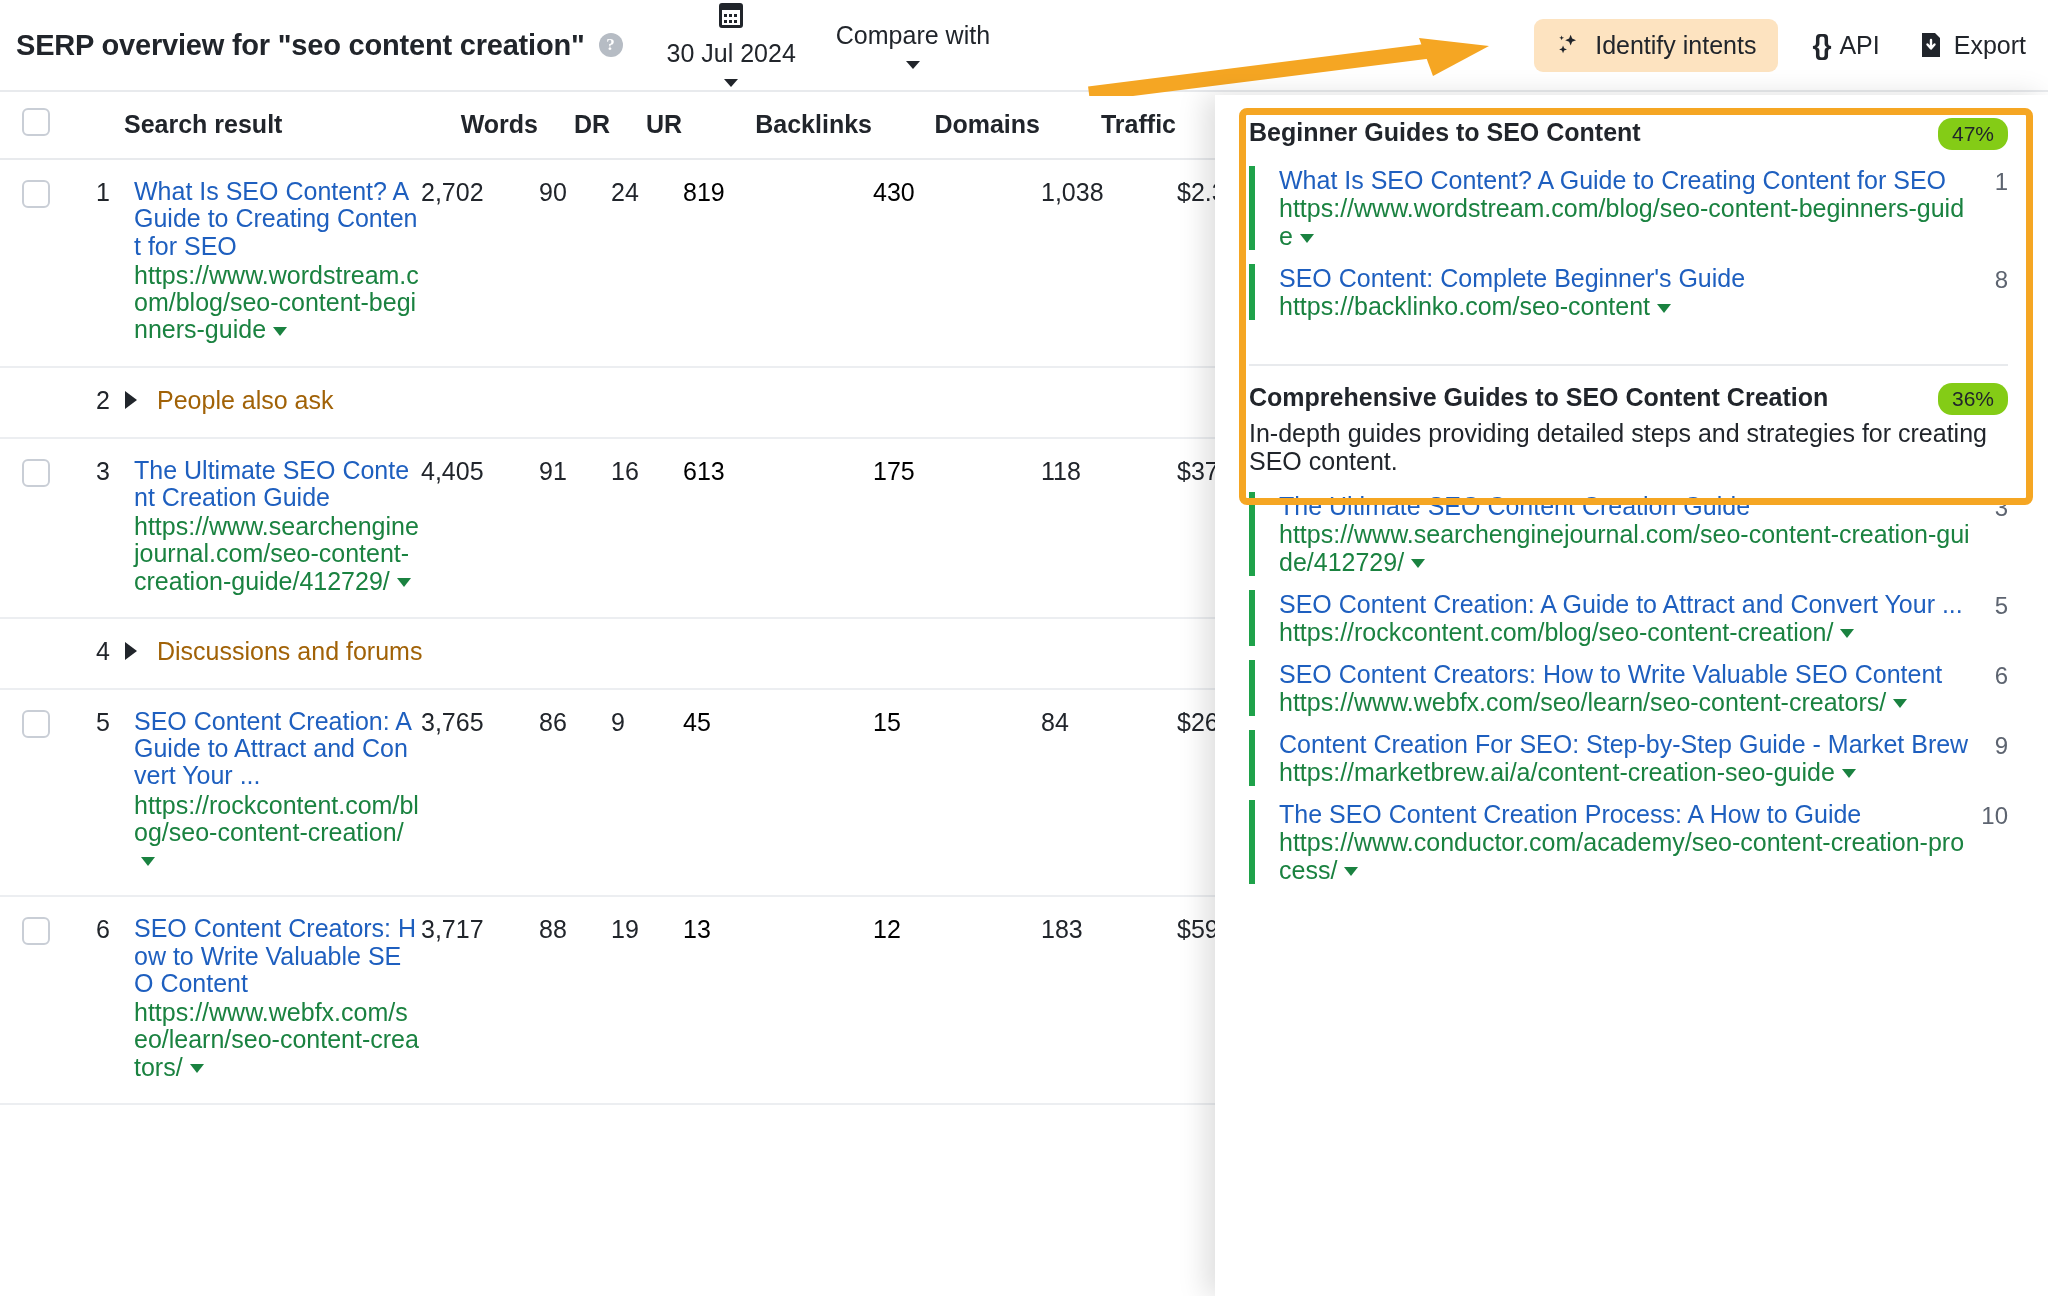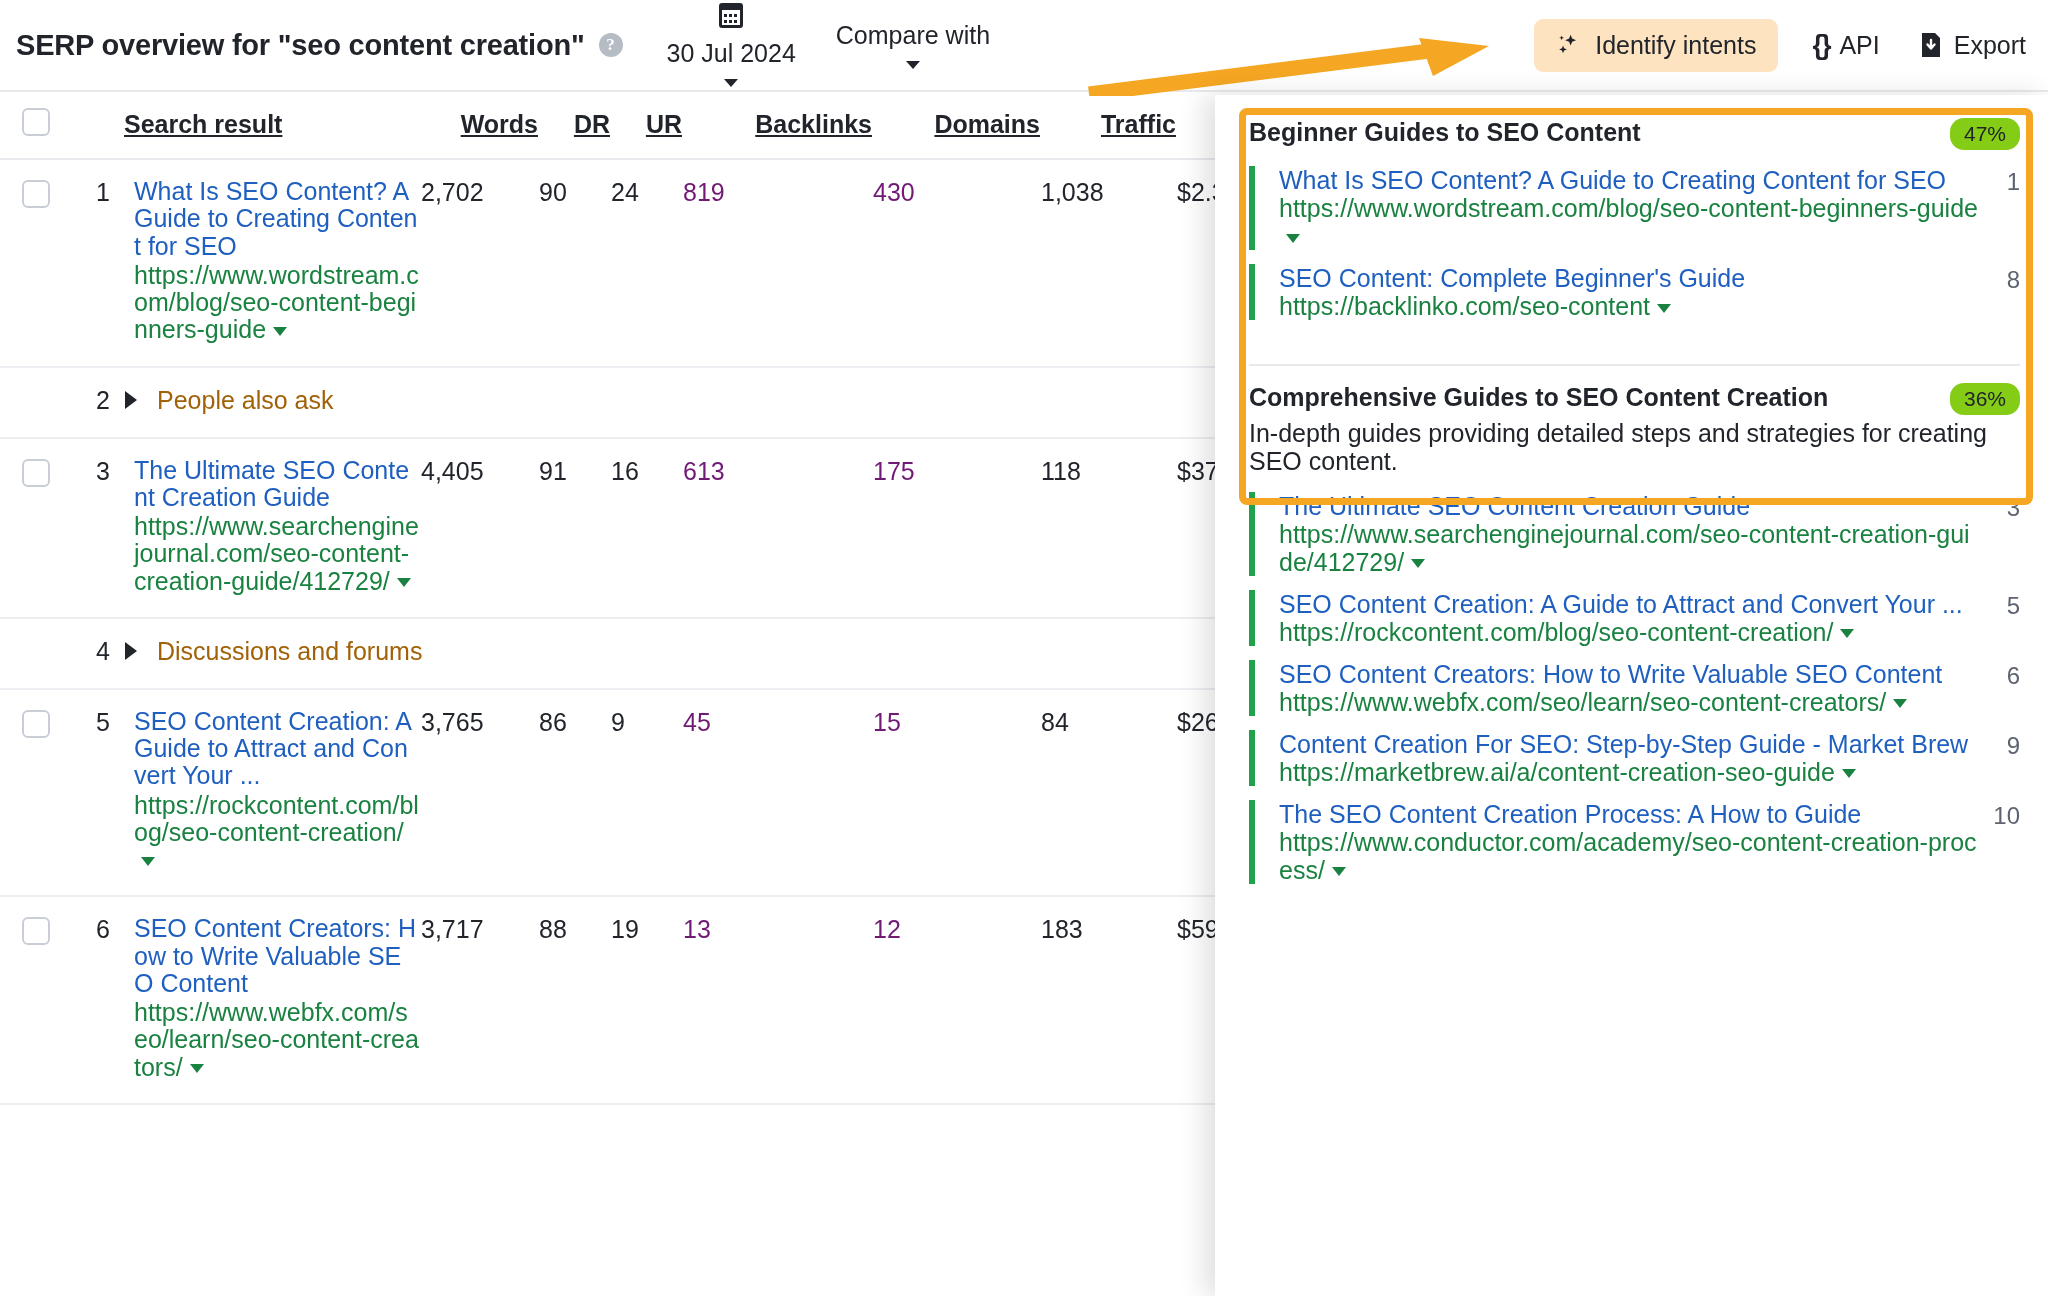--- a/index.html
+++ b/index.html
@@ -100,21 +100,20 @@
     font-size: 25px;
   }
   #serp-table thead th {
     font-size:25px; font-weight:700; color:#21252b;
     padding: 14px 0 16px 0;
     border-top:2px solid #e8eaed;
     border-bottom:2px solid #e8eaed;
     text-align:right;
     vertical-align:middle;
     white-space:nowrap;
-    text-decoration:underline;
   }
   th.c-check, td.c-check { width: 72px; text-align:center !important; }
   th.c-num, td.c-num  { width: 52px;  text-align:right !important; padding-right:14px;}
   th.c-res, td.c-res  { width: 296px; text-align:left !important; padding-left:10px;}
   th.c-words,td.c-words{ width: 118px; padding-right:16px;}
   th.c-dr,   td.c-dr   { width: 72px; padding-right:14px;}
   th.c-ur,   td.c-ur   { width: 72px; padding-right:14px;}
   th.c-bl,   td.c-bl   { width: 190px; padding-right:18px;}
   th.c-dom,  td.c-dom  { width: 168px; padding-right:18px;margin-top:19px;}
   th.c-traf, td.c-traf { width: 136px; padding-right:16px;}
@@ -139,42 +138,42 @@
   }
   .res-url {
     color:#1a8240; font-size:25px; line-height:1.09;
     display:block; word-break:break-all; margin-top:2px; cursor:pointer;
   }
   .url-caret {
     width:0;height:0;border-left:7px solid transparent;border-right:7px solid transparent;
     border-top:9px solid #1a8240; display:inline-block; margin-left:7px; vertical-align:middle;
   }
   .num { font-variant-numeric: tabular-nums; }
-  .link-num { color:#701a75; cursor:pointer; }
+  .link-num { color:#000000; cursor:pointer; }
 
   
   tr.feature-row td { padding-top:22px; padding-bottom:24px; }
   .feature-cell { display:flex; align-items:center; gap:20px; }
   .tri-right {
     width:0;height:0;border-top:9px solid transparent;border-bottom:9px solid transparent;
     border-left:12px solid #21252b; flex:none; cursor:pointer;
   }
   .feature-label { font-size:25px; color:#a16207;text-align:center; }
 
   
   #intents-popup {
     position:absolute;
     left: 1215px; top: 95px;
     width: 833px; height: 1201px;
     background:#ffffff;
     box-shadow: -10px 0 26px rgba(0,0,0,0.13);
     z-index: 5;
     overflow:hidden;
   }
-  .intent-block { padding: 0px 28px 0 34px; }
+  .intent-block { padding: 0px 40px 0 34px; }
   .intent-head-row {
     display:flex; align-items:flex-start; justify-content:space-between;
     gap:18px;
   }
   .intent-name { font-size:25px; font-weight:700; line-height:1.2; }
   .intent-pct {
     background:#84cc16; color:#21252b; border-radius:14px;
     font-size:21px; padding:4px 14px; white-space:nowrap; flex:none;
     margin-top:1px;
   }

